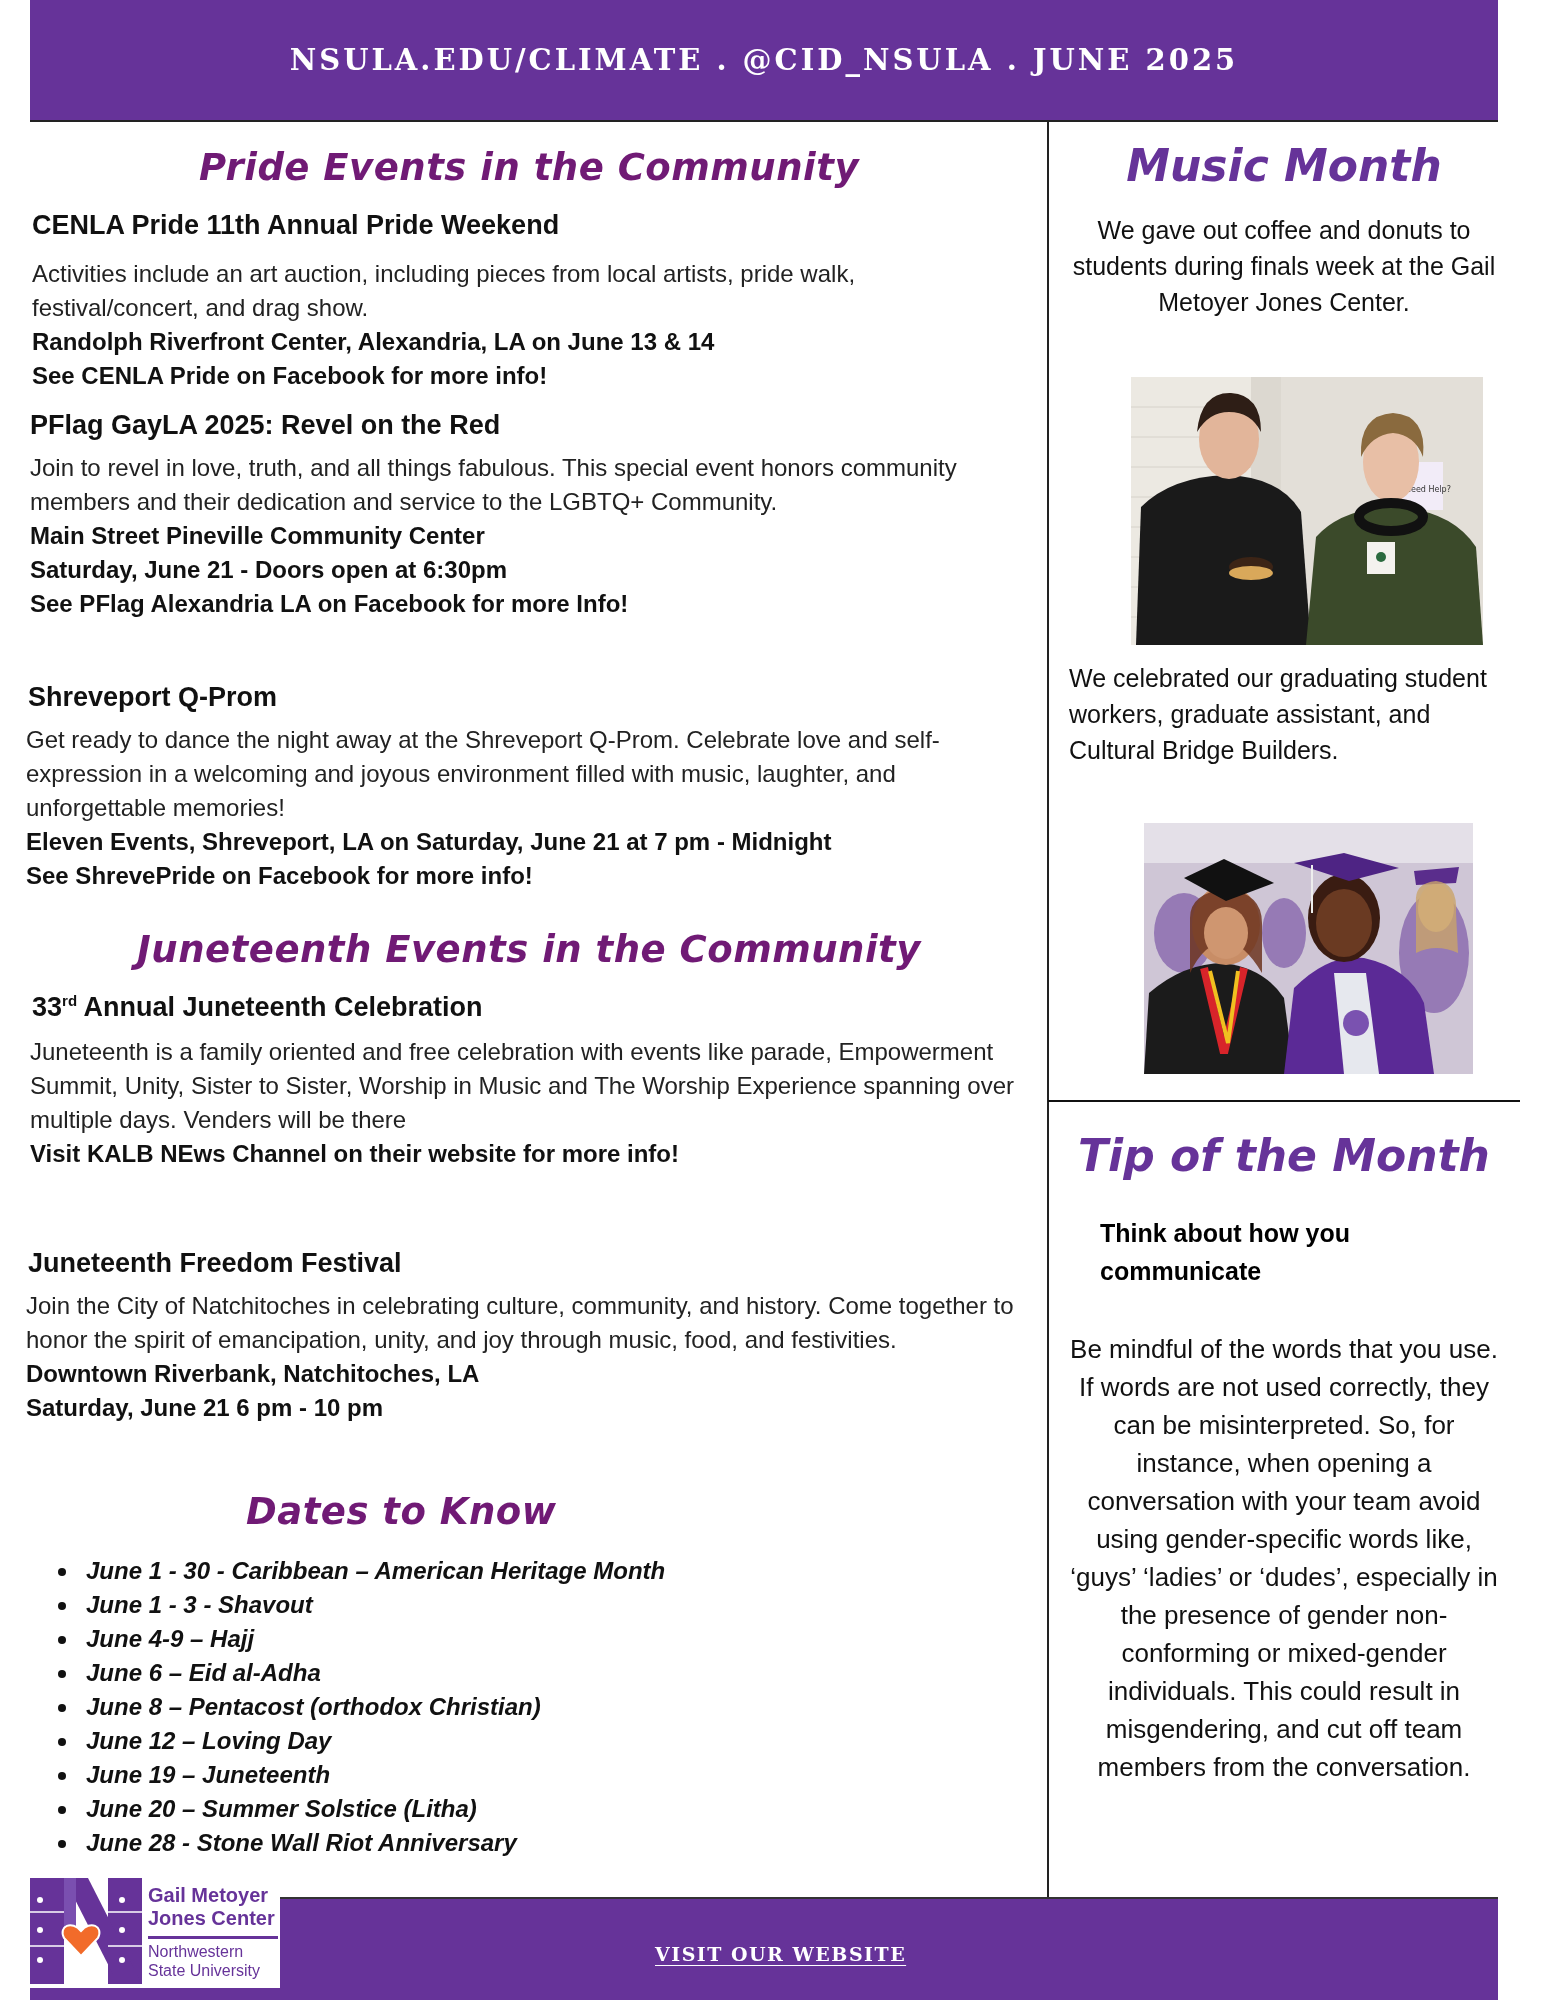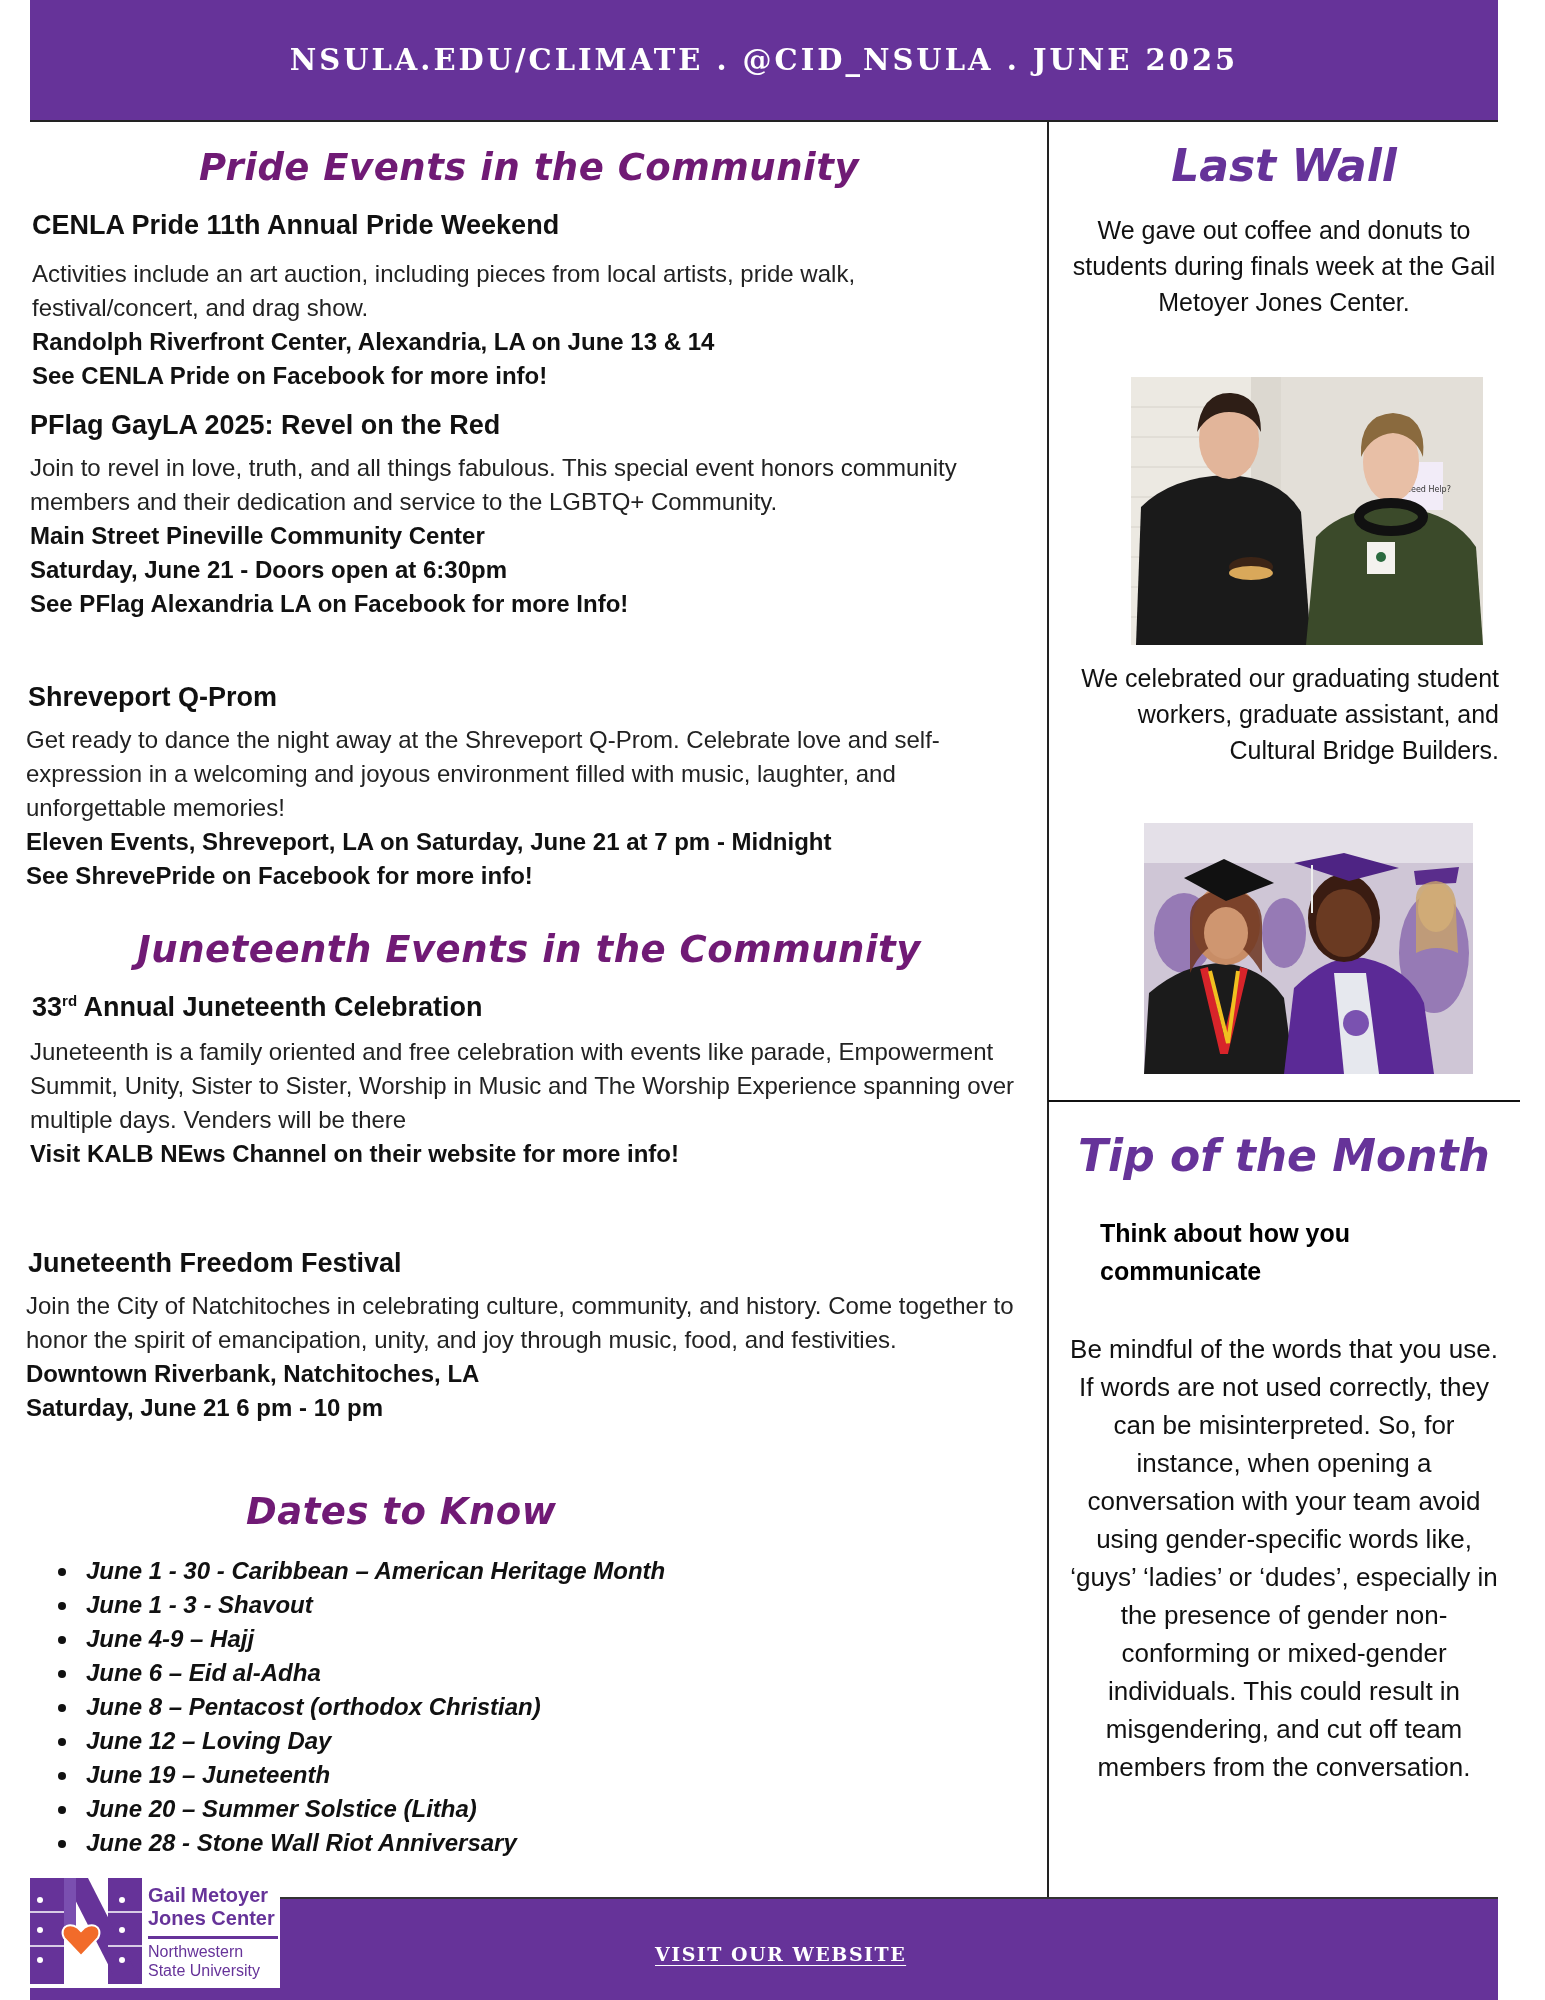--- a/index.html
+++ b/index.html
@@ -124,21 +124,21 @@
     <li>June 6 – Eid al-Adha</li>
     <li>June 8 – Pentacost (orthodox Christian)</li>
     <li>June 12 – Loving Day</li>
     <li>June 19 – Juneteenth</li>
     <li>June 20 – Summer Solstice (Litha)</li>
     <li>June 28 - Stone Wall Riot Anniversary</li>
   </ul>
 </div>
 
 <div class="right-col">
-  <h2 class="right-heading" style="position:absolute; left:0; top:18px; width:470px;">Last Wall</h2>
+  <h2 class="right-heading" style="position:absolute; left:0; top:18px; width:470px;">Music Month</h2>
   <p class="right-text" style="position:absolute; left:20px; top:90px; width:430px;">We gave out coffee and donuts to students during finals week at the Gail Metoyer Jones Center.</p>
 </div>
 
 <div class="photo" style="left:1131px; top:377px; width:352px; height:268px;">
   <svg width="352" height="268" viewBox="0 0 352 268">
     <rect x="0" y="0" width="352" height="268" fill="#e3dfd8"></rect>
     <rect x="0" y="0" width="120" height="268" fill="#ece9e2"></rect>
     <g stroke="#d6d2ca" stroke-width="1">
       <line x1="0" y1="30" x2="120" y2="30"></line>
         <line x1="0" y1="60" x2="120" y2="60"></line>
@@ -161,21 +161,21 @@
 
     <path d="M175 268 L185 160 Q210 132 260 130 Q320 132 345 170 L352 268 Z" fill="#3b4a2a"></path>
     <ellipse cx="260" cy="85" rx="28" ry="40" fill="#e8bfa6"></ellipse>
     <path d="M230 80 Q228 38 262 36 Q296 38 292 80 Q284 58 262 56 Q240 58 230 80 Z" fill="#8a6a3e"></path>
     <ellipse cx="260" cy="140" rx="32" ry="14" fill="none" stroke="#111" stroke-width="10"></ellipse>
     <rect x="236" y="165" width="28" height="32" fill="#f4f2ee"></rect>
     <circle cx="250" cy="180" r="5" fill="#2b6a3e"></circle>
   </svg>
 </div>
 
-<p class="right-text" style="position:absolute; left:1069px; top:660px; width:430px; text-align:right;">We celebrated our graduating student workers, graduate assistant, and Cultural Bridge Builders.</p>
+<p class="right-text" style="position:absolute; left:1069px; top:660px; width:430px; text-align:left;">We celebrated our graduating student workers, graduate assistant, and Cultural Bridge Builders.</p>
 
 <div class="photo" style="left:1144px; top:823px; width:329px; height:251px;">
   <svg width="329" height="251" viewBox="0 0 329 251">
     <rect x="0" y="0" width="329" height="251" fill="#cfc6d6"></rect>
     <rect x="0" y="0" width="329" height="40" fill="#e4e0e8"></rect>
     <g fill="#7e5aa8" opacity="0.7">
       <ellipse cx="40" cy="110" rx="30" ry="40"></ellipse>
       <ellipse cx="140" cy="110" rx="22" ry="35"></ellipse>
       <ellipse cx="290" cy="130" rx="35" ry="60"></ellipse>
     </g>

